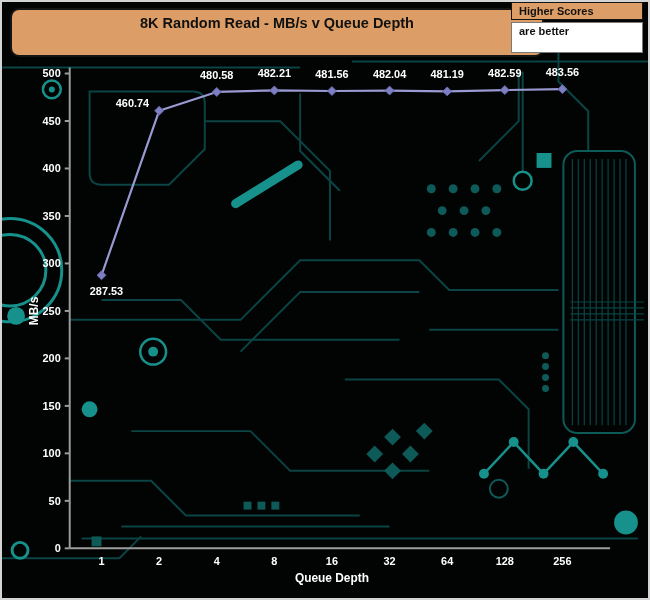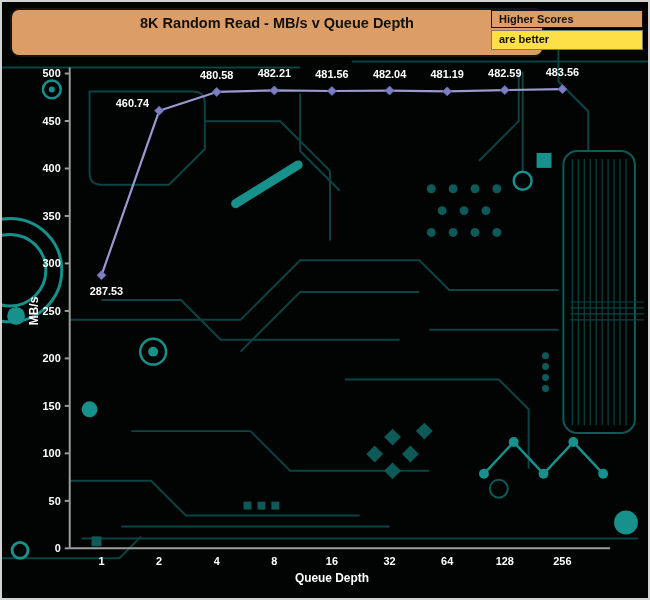--- a/index.html
+++ b/index.html
@@ -15,28 +15,28 @@
 
   .header-box {
     position:absolute; z-index:3; left:8px; top:6px; width:534px; height:49px;
     background:var(--header-bg,#dc9e66);
     border:2px solid #151515; border-radius:9px;
     text-align:center; color:#111;
   }
   .header-box .title   { margin-top:5px; font-size:14.5px; font-weight:bold; }
   .header-box .subtitle{ margin-top:3px; font-size:13px;  font-weight:bold; }
 
-  .legend-box { position:absolute; z-index:3; top:8px; right:5px; width:152px; }
+  .legend-box { position:absolute; z-index:3; top:0; right:5px; width:132px; }
   .legend-top {
     background:var(--header-bg,#dc9e66); border:1px solid #151515;
     font-size:11px; font-weight:bold; color:#111; padding:2px 0 2px 7px;
   }
   .legend-bottom {
-    background:#fde047; border:1px solid #7a7a7a; margin-top:2px;
-    font-size:11px; font-weight:bold; color:#111; padding:2px 0 4px 7px;
+    background:#ffffff; border:1px solid #7a7a7a; margin-top:2px;
+    font-size:11px; font-weight:bold; color:#111; padding:2px 0 15px 7px;
   }
 
   
   .st-dim    { stroke:var(--circuit-dim,#0a4444); fill:none; }
   .st-mid    { stroke:var(--circuit-mid,#0d5a58); fill:none; }
   .st-bright { stroke:var(--circuit-bright,#17918c); fill:none; }
   .f-mid     { fill:var(--circuit-mid,#0d5a58); stroke:none; }
   .f-bright  { fill:var(--circuit-bright,#17918c); stroke:none; }
 
   

